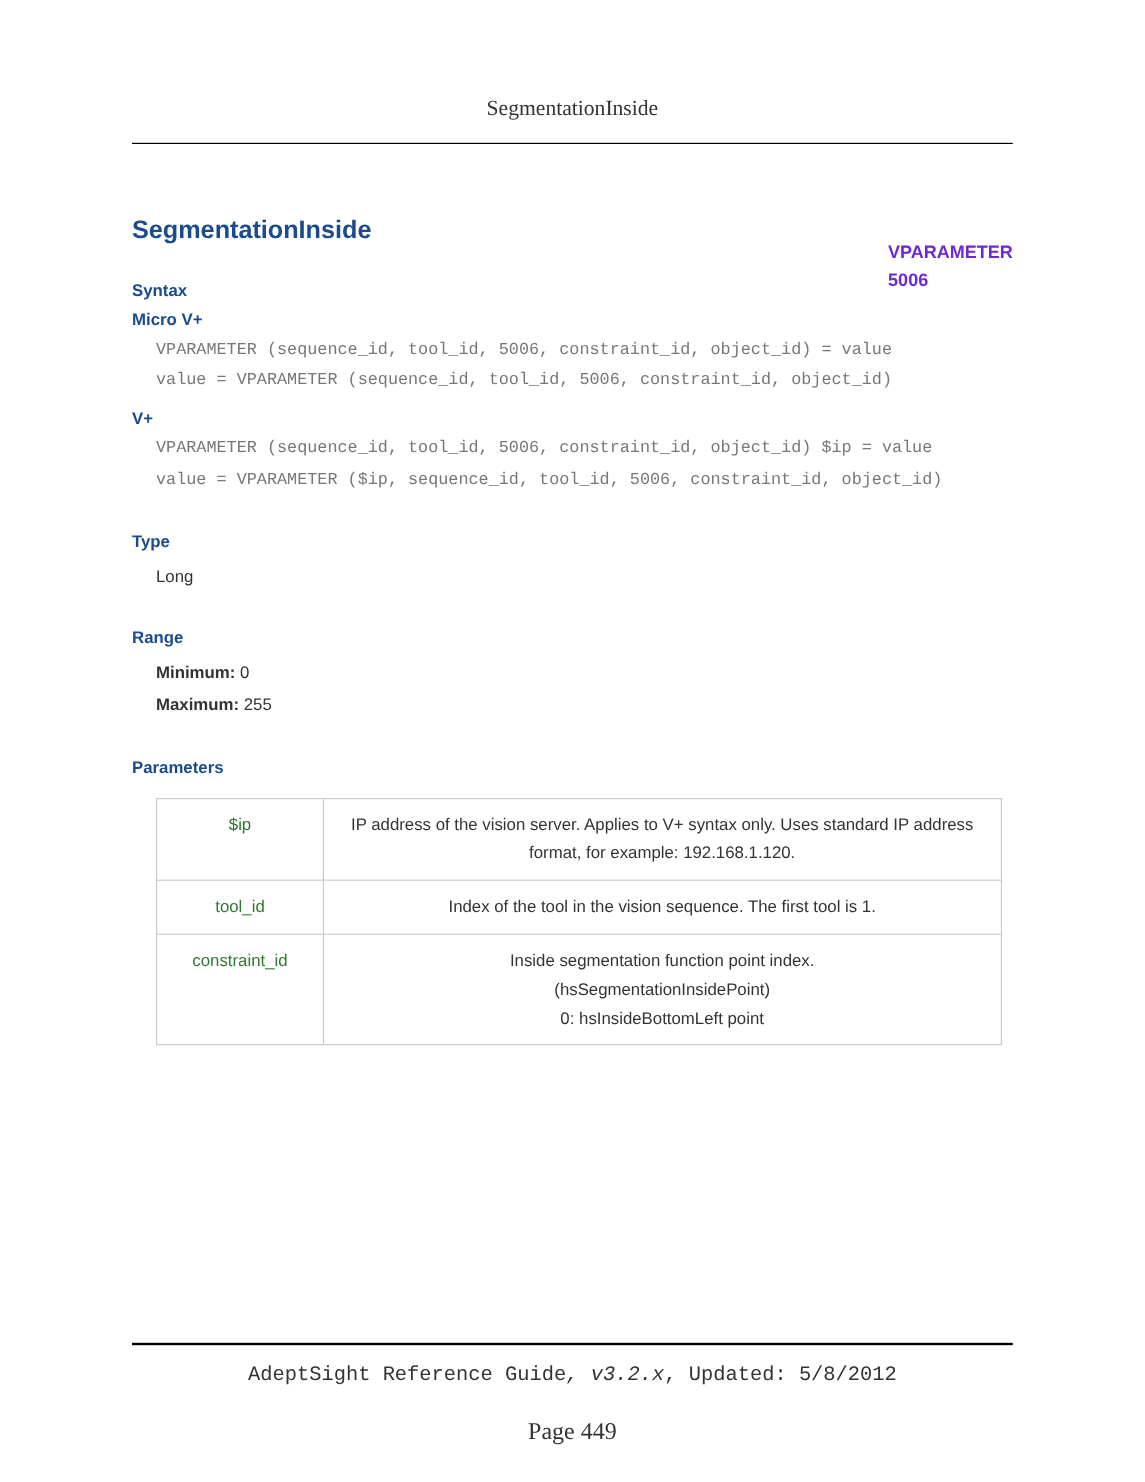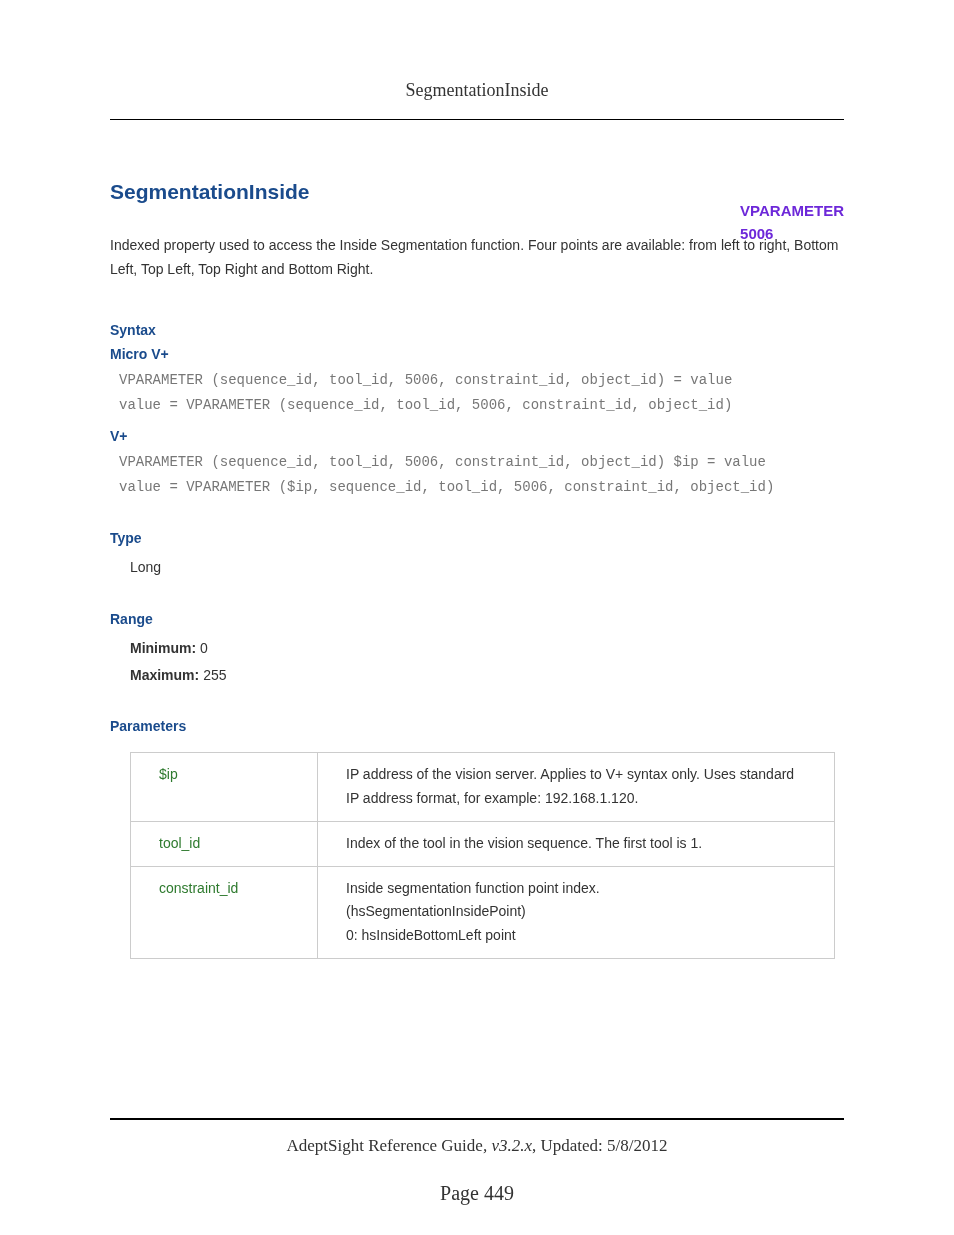--- a/index.html
+++ b/index.html
@@ -64,21 +64,21 @@
     font-weight: bold;
     font-size: 14px;
     margin-bottom: 6px;
   }
   .code-block {
     font-family: "Courier New", Courier, monospace;
     color: #777;
     font-size: 14px;
     white-space: pre;
     line-height: 1.8;
-    margin-left: 9px;
+    margin-left: 20px;
     margin-bottom: 10px;
   }
   .indent {
     margin-left: 20px;
     line-height: 1.9;
   }
   .kv-line {
     margin-left: 20px;
     line-height: 1.9;
   }
@@ -86,42 +86,43 @@
     font-weight: bold;
   }
   table.params {
     border-collapse: collapse;
     width: 96%;
     margin: 18px 0 0 20px;
     font-size: 14px;
   }
   table.params td {
     border: 1px solid #ccc;
-    padding: 10px 28px;
+    padding: 10px 4px;
     vertical-align: top;
     line-height: 1.7;
+    text-align: center;
   }
   table.params td.pname {
     color: #2e7a2e;
     width: 130px;
     font-size: 14px;
   }
   .footer {
     position: absolute;
     bottom: 30px;
     left: 110px;
     right: 110px;
     text-align: center;
   }
   .footer-rule {
     border-top: 2px solid #000;
     margin-bottom: 16px;
   }
   .footer-text {
-    font-family: Liberation Serif, serif;
+    font-family: Liberation Mono, monospace;
     font-size: 17px;
     margin-bottom: 26px;
   }
   .footer-text .ital {
     font-style: italic;
   }
   .page-num {
     font-family: "Times New Roman", Times, serif;
     font-size: 20px;
   }
@@ -134,21 +135,20 @@
   <div class="running-header">SegmentationInside</div>
 
   <div class="title-row">
     <h1>SegmentationInside</h1>
     <div class="badge">
       <div>VPARAMETER</div>
       <div>5006</div>
     </div>
   </div>
 
-  <div class="intro">Indexed property used to access the Inside Segmentation function. Four points are available: from left to right, Bottom Left, Top Left, Top Right and Bottom Right.</div>
 
   <div class="section-label">Syntax</div>
 
   <div class="sub-label">Micro V+</div>
   <div class="code-block">VPARAMETER (sequence_id, tool_id, 5006, constraint_id, object_id) = value
 value = VPARAMETER (sequence_id, tool_id, 5006, constraint_id, object_id)</div>
 
   <div class="sub-label">V+</div>
   <div class="code-block">VPARAMETER (sequence_id, tool_id, 5006, constraint_id, object_id) $ip = value
 value = VPARAMETER ($ip, sequence_id, tool_id, 5006, constraint_id, object_id)</div>

